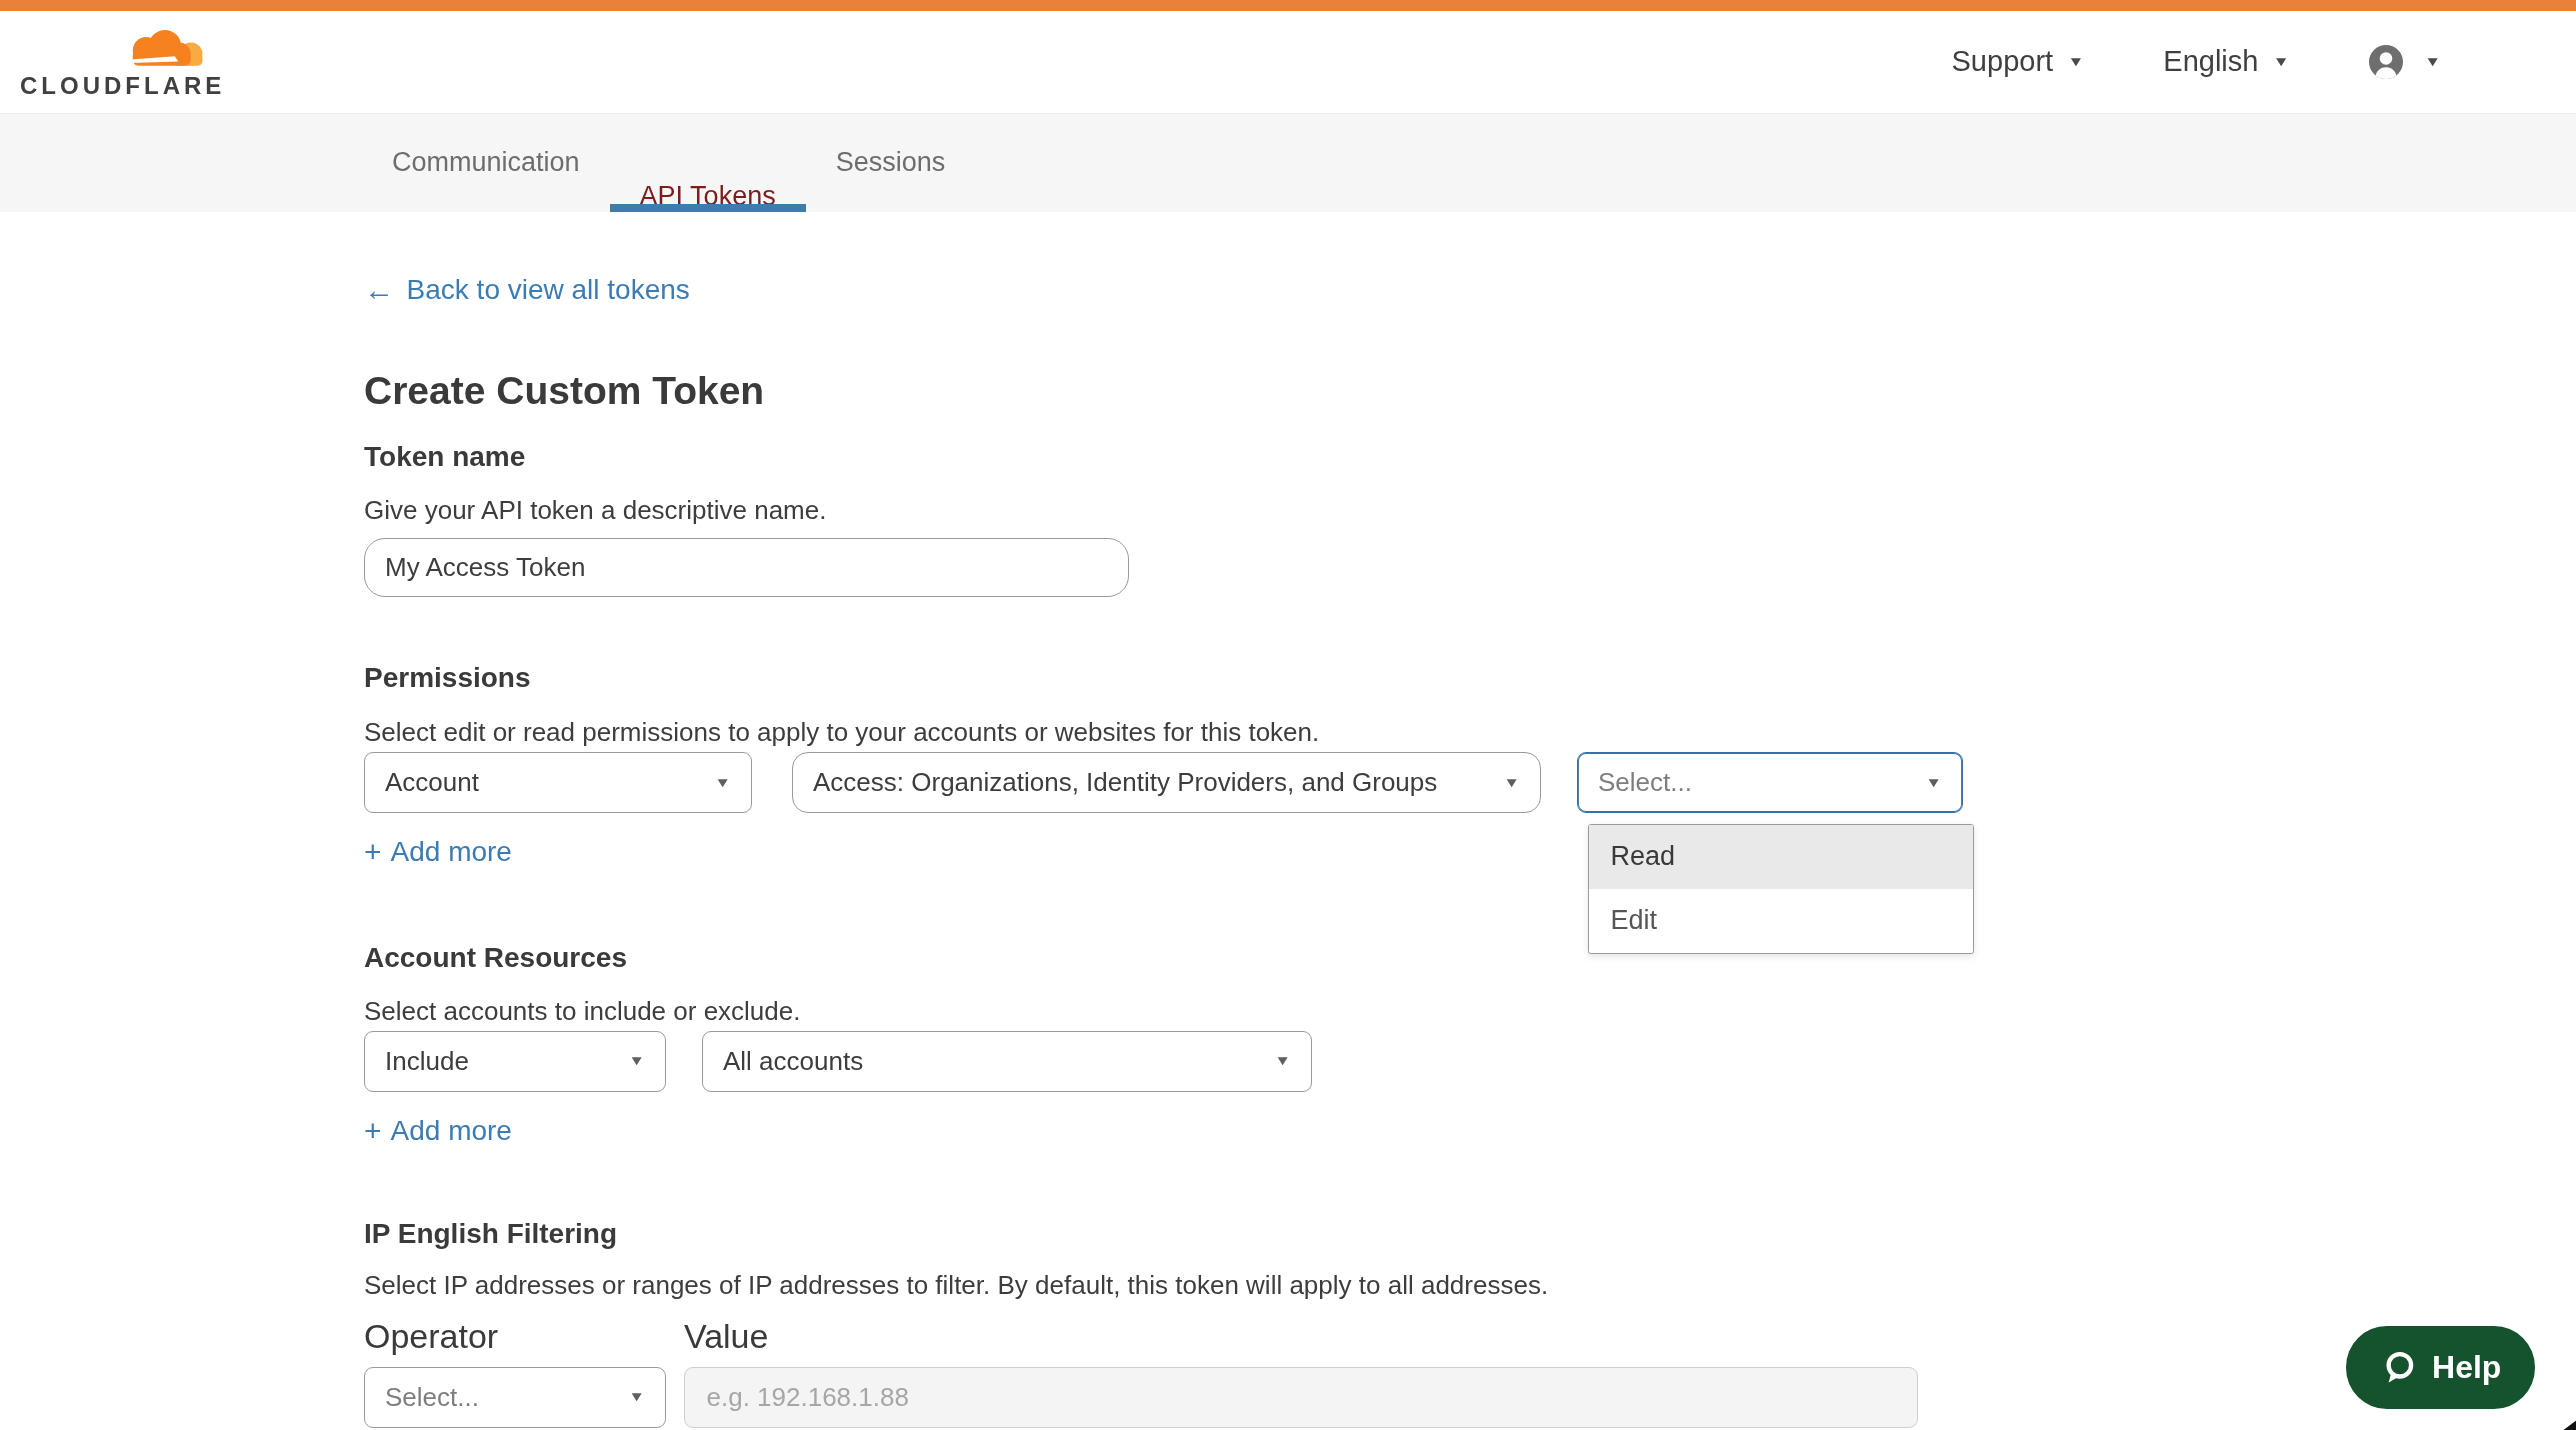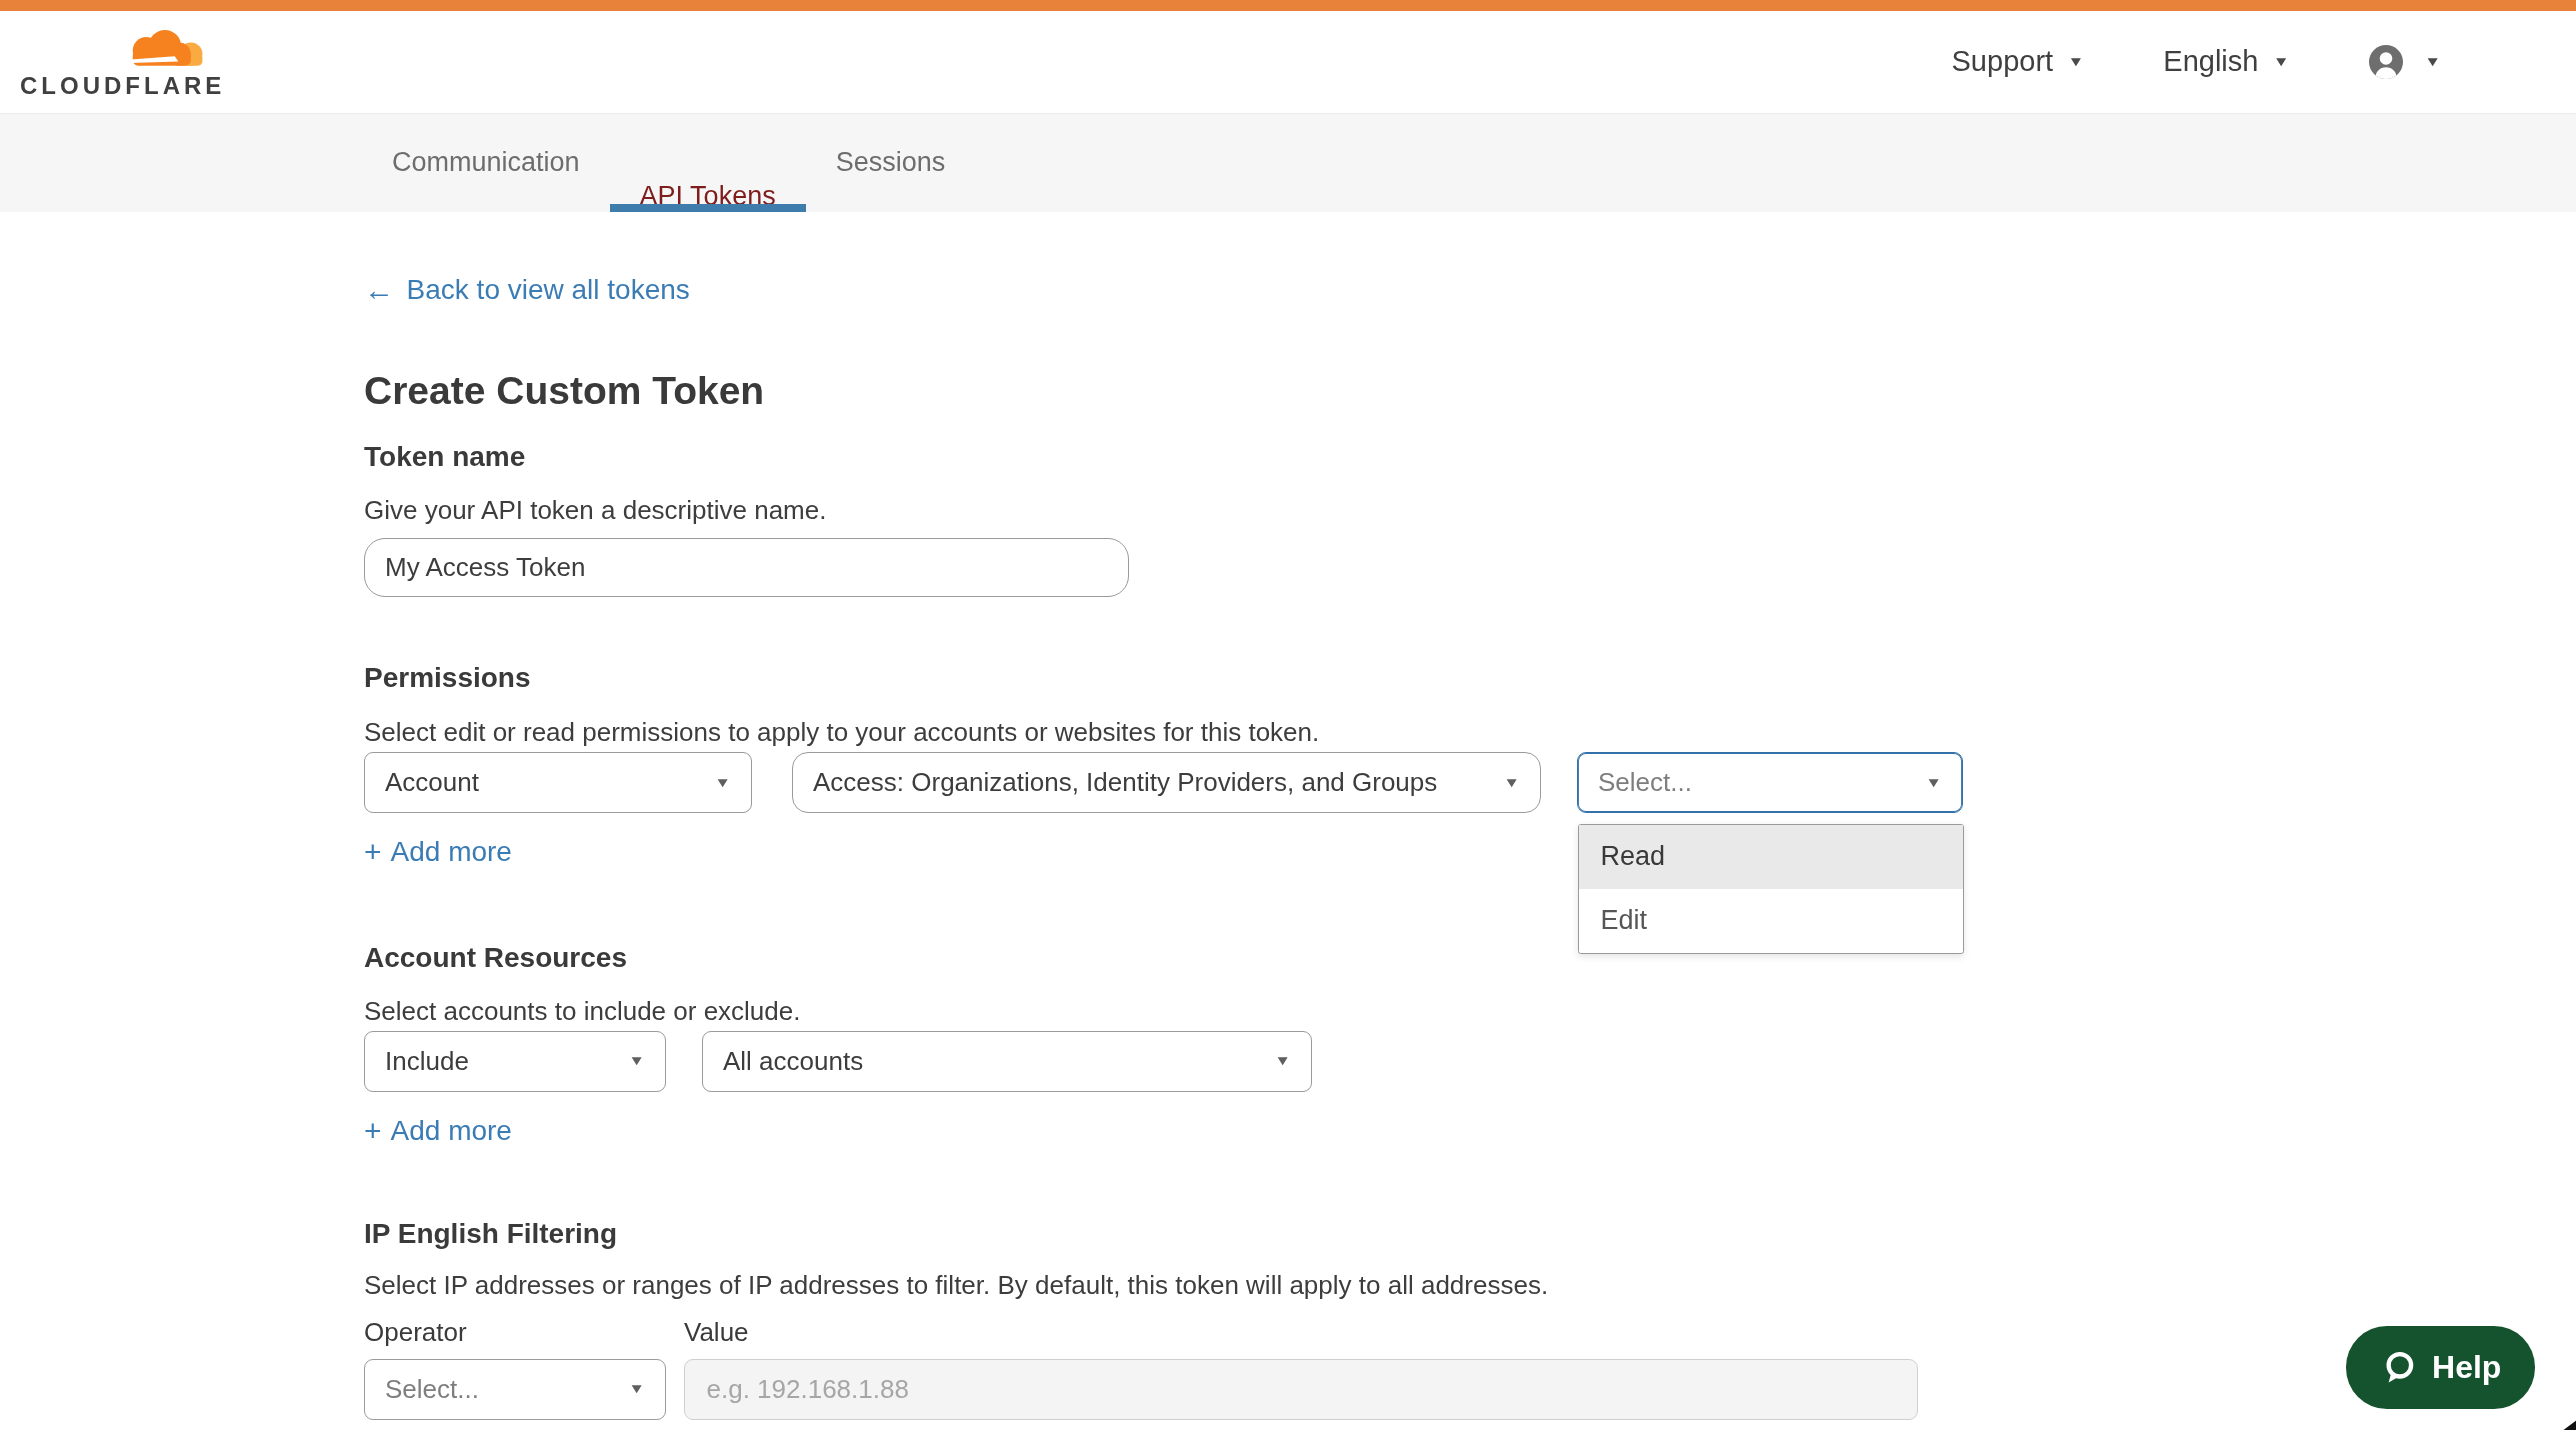--- a/index.html
+++ b/index.html
@@ -47,38 +47,38 @@
   .dd-row { display:flex; margin-top:4px;gap:20px; }
   .dd { height:61px; background:#fff; border:1.8px solid #9a9a9a; border-radius:9px;
         display:flex; align-items:center; justify-content:space-between;
         padding:0 20px; font-size:26px; color:#3d3d3d; cursor:pointer; position:relative; }
   .dd .caret { font-size:17px; color:#5f5f5f; transform:scaleY(.8); margin-left:12.6px; }
   .dd.placeholder { color:#7e7e7e; }
   .dd.focused { border:1.8px solid #3471A8; box-shadow:0 0 0 0.9px #3471A8 inset; }
   .dd1 { width:388px; }
   .dd2 { width:749px; margin-left:20px;border-radius:16px; }
   .dd3 { width:386px; margin-left:16px; }
-  .menu { position:absolute; top:calc(100% + 11.7px); left:0; width:386px; background:#fff;
+  .menu { position:absolute; top:calc(100% + 11.7px); left:10px; width:386px; background:#fff;
           border:1.8px solid #9a9a9a; border-radius:2.7px; box-shadow:0 2.7px 7.2px rgba(0,0,0,.10); z-index:10; }
   .menu-item { height:64px; display:flex; align-items:center; padding:0 21.5px;
                font-size:27px; color:#565656; cursor:pointer; }
   .menu-item.highlighted { background:#e9e9e9; color:#393939; }
 
   .add-more { margin-top:23px; display:inline-flex; align-items:center; gap:9px;
               font-size:28px; color:#3B7CB5; cursor:pointer; }
   .plus { font-size:30px; line-height:1; }
 
   .ar-heading { margin-top:75px; }
   .ar-desc { margin-top:21.5px; }
   .dd-include { width:302px; }
   .dd-allacc { width:610px; margin-left:16px; }
 
   .ip-heading { margin-top:72px; }
   .ip-desc { margin-top:20px; }
-  .ip-labels { display:flex; margin-top:16px; font-size:26px; color:#3a3a3a; }
+  .ip-labels { display:flex; margin-top:16px; font-size:34px; color:#3a3a3a; }
   .ip-label-op { width:320px; }
   .ip-row { display:flex; margin-top:10.8px; }
   .dd-operator { width:302px; }
   .value-input { width:1234px; height:61px; margin-left:18px; background:#f4f4f4;
                  border:1.8px solid #cfcfcf; border-radius:9px; font-size:26px;
                  color:#3d3d3d; padding:0 21.5px; font-family:"Liberation Sans", sans-serif; }
   .value-input::placeholder { color:#a6a6a6; }
 
   
   .help-btn { position:absolute; right:41px; bottom:21.5px; width:189px; height:83px;

